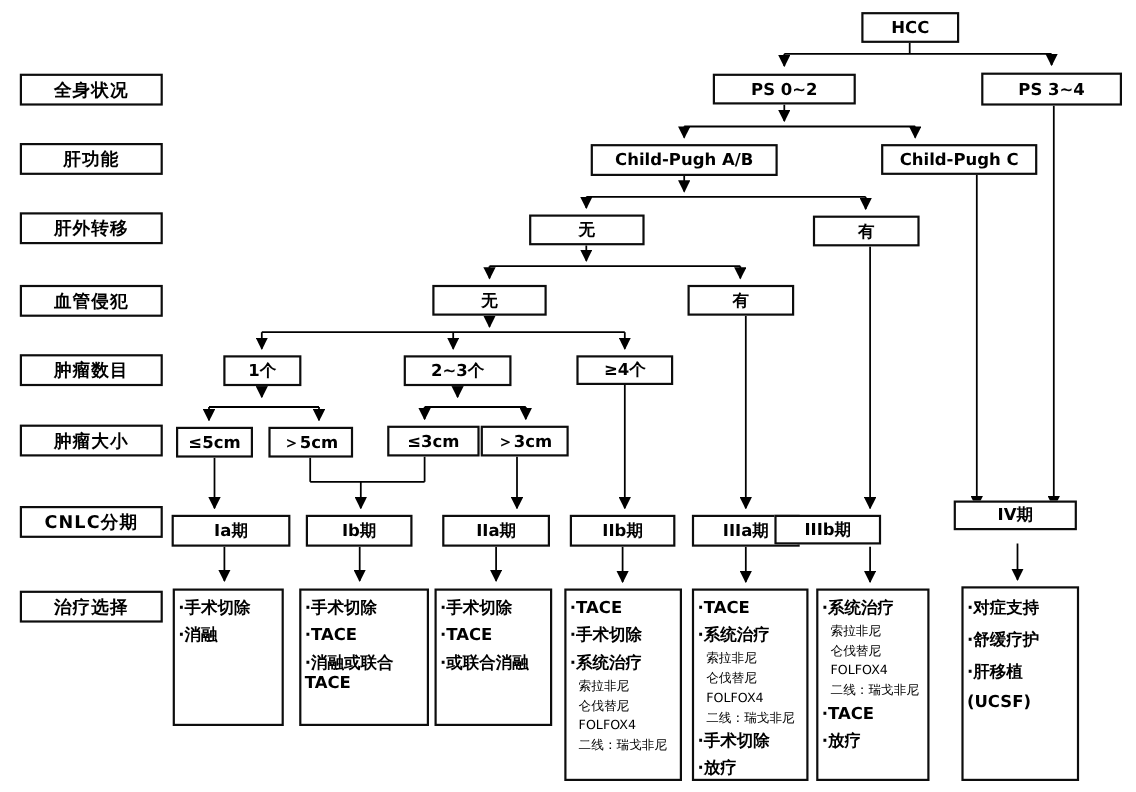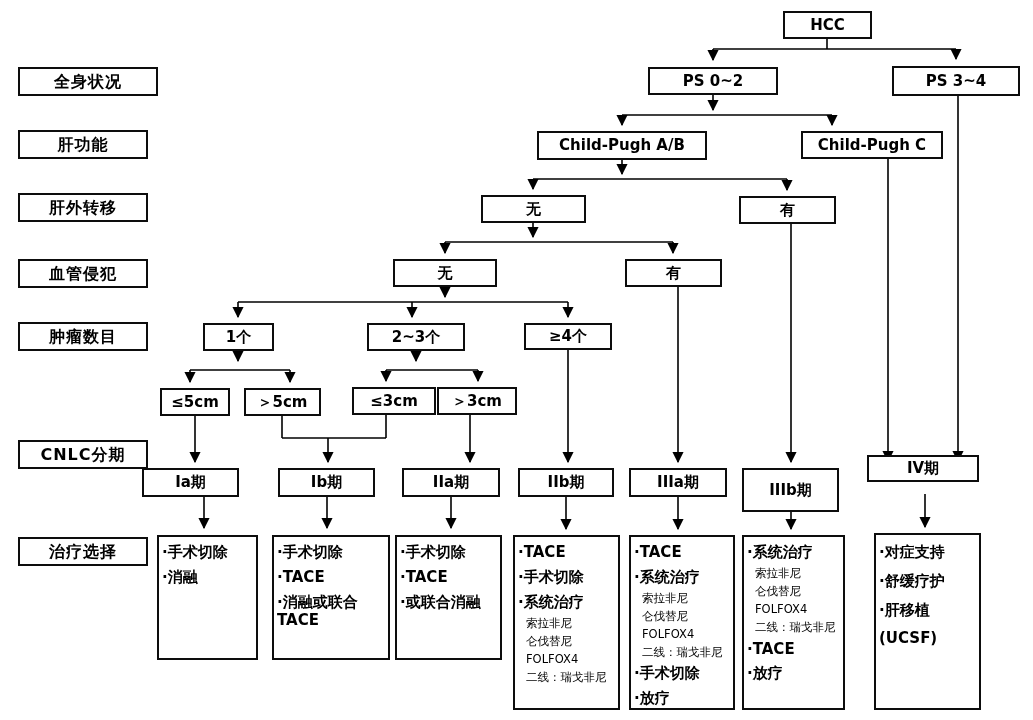--- a/index.html
+++ b/index.html
@@ -82,51 +82,52 @@
       <path d="M204,497 V528" marker-end="url(#arr)"></path>
       <path d="M327,497 V528" marker-end="url(#arr)"></path>
       <path d="M451,497 V528" marker-end="url(#arr)"></path>
       <path d="M566,497 V529" marker-end="url(#arr)"></path>
       <path d="M678,497 V529" marker-end="url(#arr)"></path>
       <path d="M791,497 V529" marker-end="url(#arr)"></path>
       <path d="M925,494 V527" marker-end="url(#arr)"></path>
     </g>
   </svg>
 
-  <div class="box rowlab" style="left:18px;top:67px;width:140px;height:29px">全身状况</div>
+  <div class="box rowlab" style="left:18px;top:67px;width:130px;height:29px">全身状况</div>
   <div class="box rowlab" style="left:18px;top:130px;width:130px;height:29px">肝功能</div>
   <div class="box rowlab" style="left:18px;top:259px;width:130px;height:29px">血管侵犯</div>
   <div class="box rowlab" style="left:18px;top:193px;width:130px;height:29px">肝外转移</div>
   <div class="box rowlab" style="left:18px;top:322px;width:130px;height:29px">肿瘤数目</div>
-  <div class="box rowlab" style="left:18px;top:440px;width:130px;height:29px">CNLC分期</div>
+  <div class="box rowlab" style="left:18px;top:386px;width:130px;height:29px">肿瘤大小</div>
+  <div class="box rowlab" style="left:18px;top:460px;width:130px;height:29px">CNLC分期</div>
   <div class="box rowlab" style="left:18px;top:537px;width:130px;height:29px">治疗选择</div>
 
   <div class="box" style="left:783px;top:11px;width:89px;height:28px">HCC</div>
   <div class="box" style="left:648px;top:67px;width:130px;height:28px">PS 0~2</div>
   <div class="box" style="left:892px;top:66px;width:128px;height:30px">PS 3~4</div>
   <div class="box" style="left:537px;top:131px;width:170px;height:29px">Child-Pugh A/B</div>
   <div class="box" style="left:801px;top:131px;width:142px;height:28px">Child-Pugh C</div>
   <div class="box" style="left:481px;top:195px;width:105px;height:28px">无</div>
   <div class="box" style="left:739px;top:196px;width:97px;height:28px">有</div>
   <div class="box" style="left:393px;top:259px;width:104px;height:28px">无</div>
   <div class="box" style="left:625px;top:259px;width:97px;height:28px">有</div>
   <div class="box" style="left:203px;top:323px;width:71px;height:28px">1个</div>
   <div class="box" style="left:367px;top:323px;width:98px;height:28px">2~3个</div>
   <div class="box" style="left:524px;top:323px;width:88px;height:27px">≥4个</div>
   <div class="box" style="left:160px;top:388px;width:70px;height:28px">≤5cm</div>
   <div class="box" style="left:244px;top:388px;width:77px;height:28px">＞5cm</div>
   <div class="box" style="left:352px;top:387px;width:84px;height:28px">≤3cm</div>
   <div class="box" style="left:437px;top:387px;width:80px;height:28px">＞3cm</div>
 
-  <div class="box" style="left:142px;top:468px;width:97px;height:29px">Ia期</div>
+  <div class="box" style="left:156px;top:468px;width:108px;height:29px">Ia期</div>
   <div class="box" style="left:278px;top:468px;width:97px;height:29px">Ib期</div>
   <div class="box" style="left:402px;top:468px;width:98px;height:29px">IIa期</div>
   <div class="box" style="left:518px;top:468px;width:96px;height:29px">IIb期</div>
   <div class="box" style="left:629px;top:468px;width:98px;height:29px">IIIa期</div>
-  <div class="box" style="left:742px;top:468px;width:97px;height:44px">IIIb期</div>
+  <div class="box" style="left:704px;top:468px;width:97px;height:27px">IIIb期</div>
   <div class="box" style="left:867px;top:455px;width:112px;height:27px">IV期</div>
 
   <div class="box tbox" style="left:157px;top:535px;width:101px;height:125px">
     <div class="t-main">·手术切除</div>
     <div class="t-main">·消融</div>
   </div>
 
   <div class="box tbox" style="left:272px;top:535px;width:118px;height:125px">
     <div class="t-main">·手术切除</div>
     <div class="t-main">·TACE</div>

